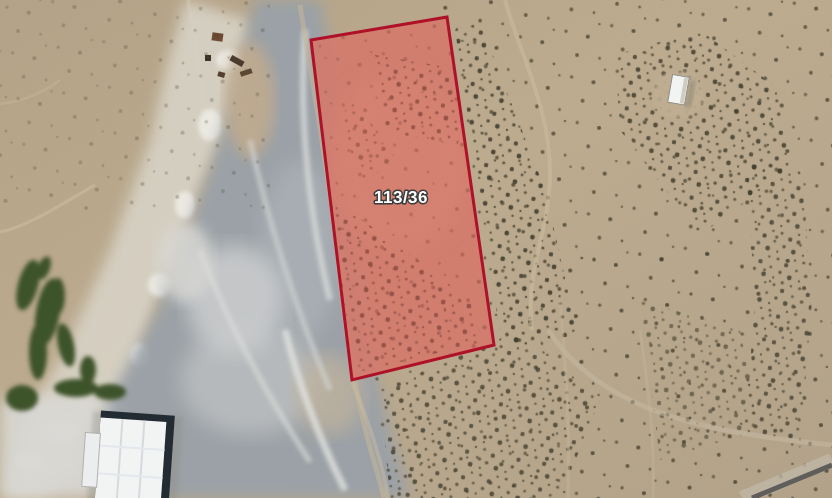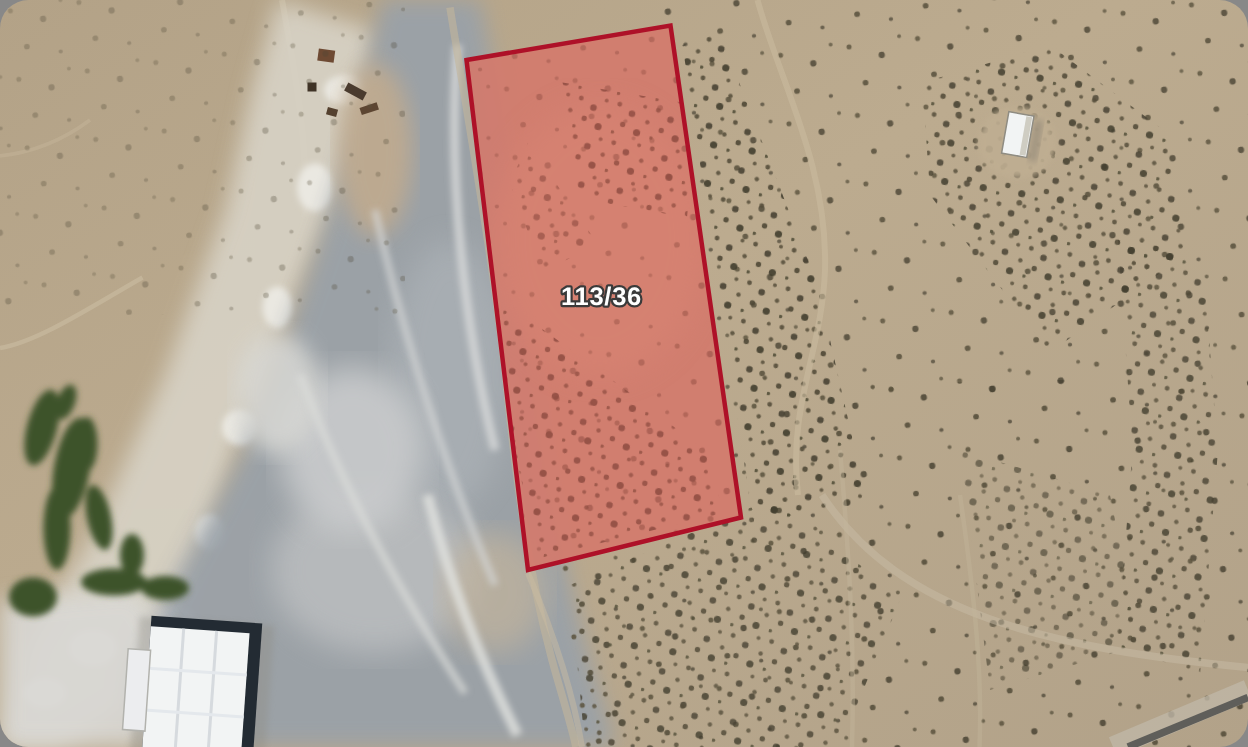--- a/index.html
+++ b/index.html
@@ -2,21 +2,20 @@
 <html><head>
 <meta charset="utf-8">
 <style>
   html,body{margin:0;padding:0;background:#888;}
   .stage{
     position:relative;
     width:832px;height:498px;
     overflow:hidden;
     font-family:"Liberation Sans", sans-serif;
     cursor:grab;
-    border-radius:19px;
   }
   .stage svg{display:block;}
   .parcel-label{
     font-family:"Liberation Sans", sans-serif;
     font-size:17px;
     font-weight:700;
     letter-spacing:0.5px;
     paint-order:stroke;
     stroke-linejoin:round;
   }

